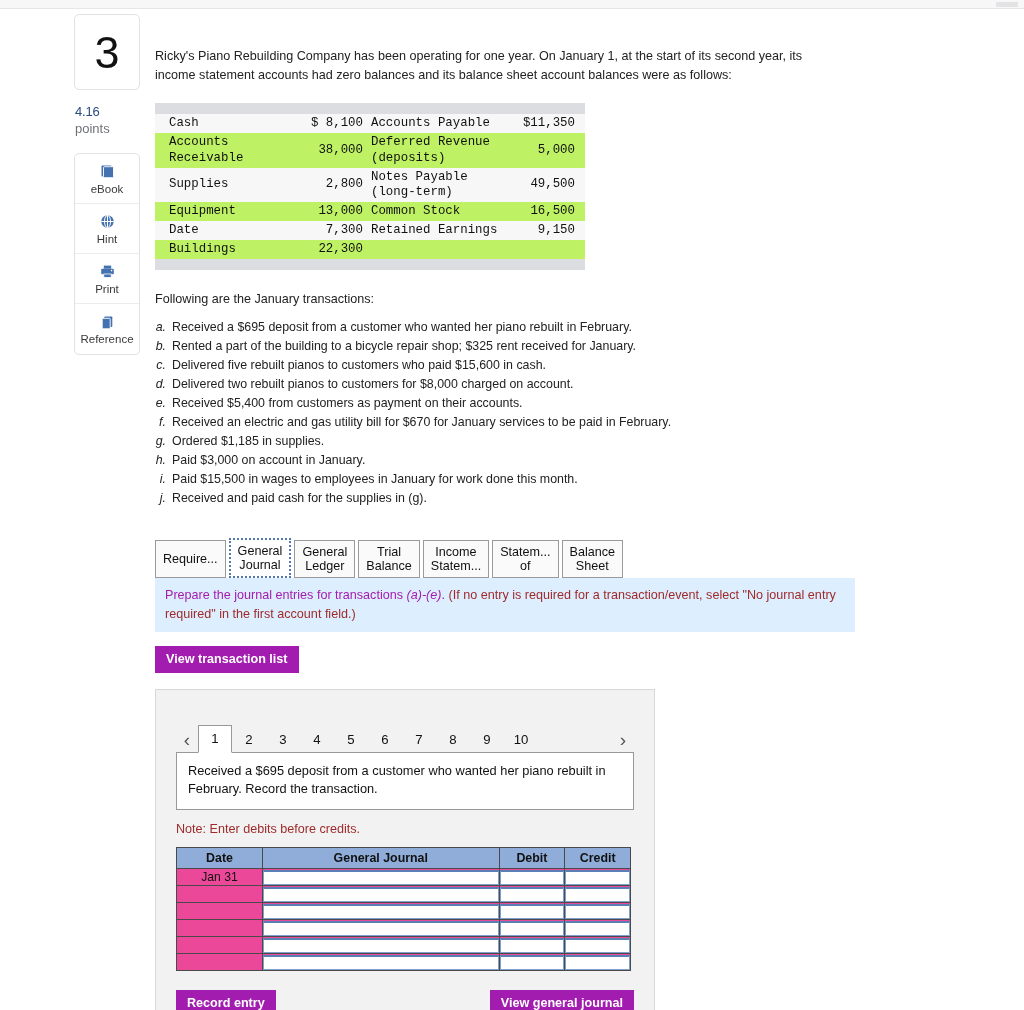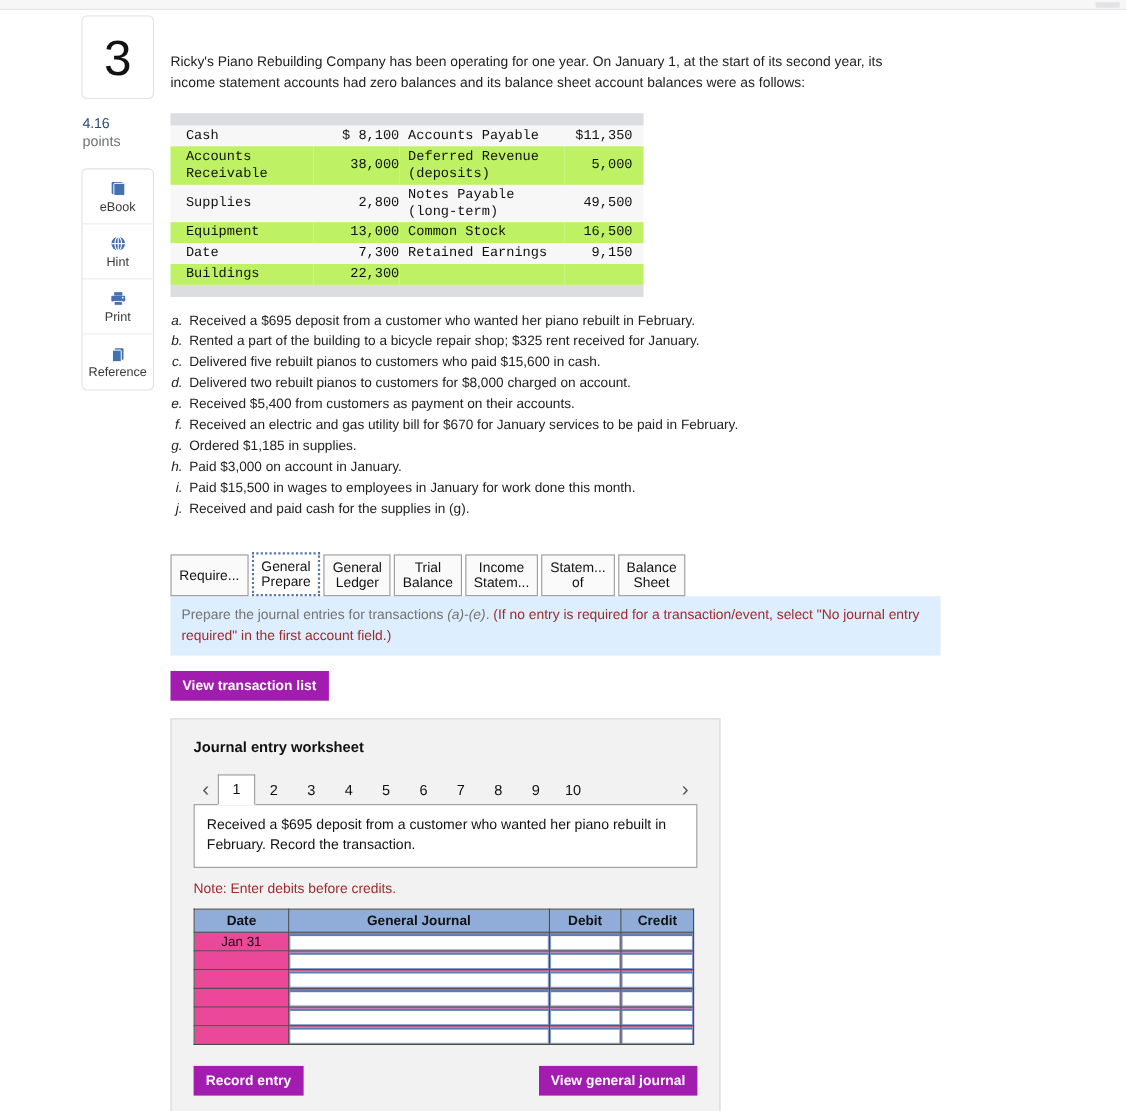--- a/index.html
+++ b/index.html
@@ -65,21 +65,21 @@
     border:1px solid #9a9a9a; background:#fafafa; color:#111;
     font-size:12.6px; line-height:1.14; text-align:center;
     padding:5px 7px 5px; margin-right:3px; height:38px;
     display:flex; flex-direction:column; align-items:center; justify-content:center;
     white-space:pre-line;
   }
   .tab.active { background:#fff; border:2px dotted #5577aa; height:40px; font-weight:400; }
 
   
   #instr { margin-top:0; width:700px; background:#ddeeff; padding:8px 10px 9px; font-size:12.6px; line-height:1.48; }
-  #instr .blk { color:#737373; }
+  #instr .blk { color:#a21caf; }
   #instr .red { color:#9e2a2a; }
   #instr i { font-style:italic; }
 
   
   .btn {
     display:inline-block; background:#a21caf; color:#fff;
     font-size:12.6px; font-weight:bold; border:none;
     padding:6px 11px 7px; cursor:pointer; font-family:"Liberation Sans", sans-serif;
   }
   #view-trans { margin-top:14px; }
@@ -229,20 +229,21 @@
             <td class="c-amt">22,300</td>
             <td class="c-name2"></td>
             <td class="c-amt2"></td>
           </tr>
         </tbody>
     </table>
     <div id="bal-cap-bot"></div>
   </div>
 
   
+  <div id="trans-head">Following are the January transactions:</div>
   <ul id="trans-list">
       <li>
         <span class="lt">a.</span>
         <span>Received a $695 deposit from a customer who wanted her piano rebuilt in February.</span>
       </li>
       <li>
         <span class="lt">b.</span>
         <span>Rented a part of the building to a bicycle repair shop; $325 rent received for January.</span>
       </li>
       <li>
@@ -275,39 +276,38 @@
       </li>
       <li>
         <span class="lt">j.</span>
         <span>Received and paid cash for the supplies in (g).</span>
       </li>
     </ul>
 
   
   <div id="tabs">
       <div class="tab"><span>Require...</span></div>
-      <div class="tab active"><span>General</span><span>Prepare</span></div>
+      <div class="tab active"><span>General</span><span>Journal</span></div>
       <div class="tab"><span>General</span><span>Ledger</span></div>
       <div class="tab"><span>Trial</span><span>Balance</span></div>
       <div class="tab"><span>Income</span><span>Statem...</span></div>
       <div class="tab"><span>Statem...</span><span>of</span></div>
       <div class="tab"><span>Balance</span><span>Sheet</span></div>
     </div>
 
   
   <div id="instr">
     <span class="blk">Prepare the journal entries for transactions </span><i class="blk">(a)-(e)</i><span class="blk">. </span><span class="red">(If no entry is required for a transaction/event, select "No journal entry required" in the first account field.)</span>
   </div>
 
   <button class="btn" id="view-trans">View transaction list</button>
 
   
   <div id="panel">
 
-    <div id="ws-title">Journal entry worksheet</div>
 
     <div id="pager">
       <div class="arr prev">‹</div>
       <div class="pgs">
           <div class="pg active">1</div>
           <div class="pg">2</div>
           <div class="pg">3</div>
           <div class="pg">4</div>
           <div class="pg">5</div>
           <div class="pg">6</div>

